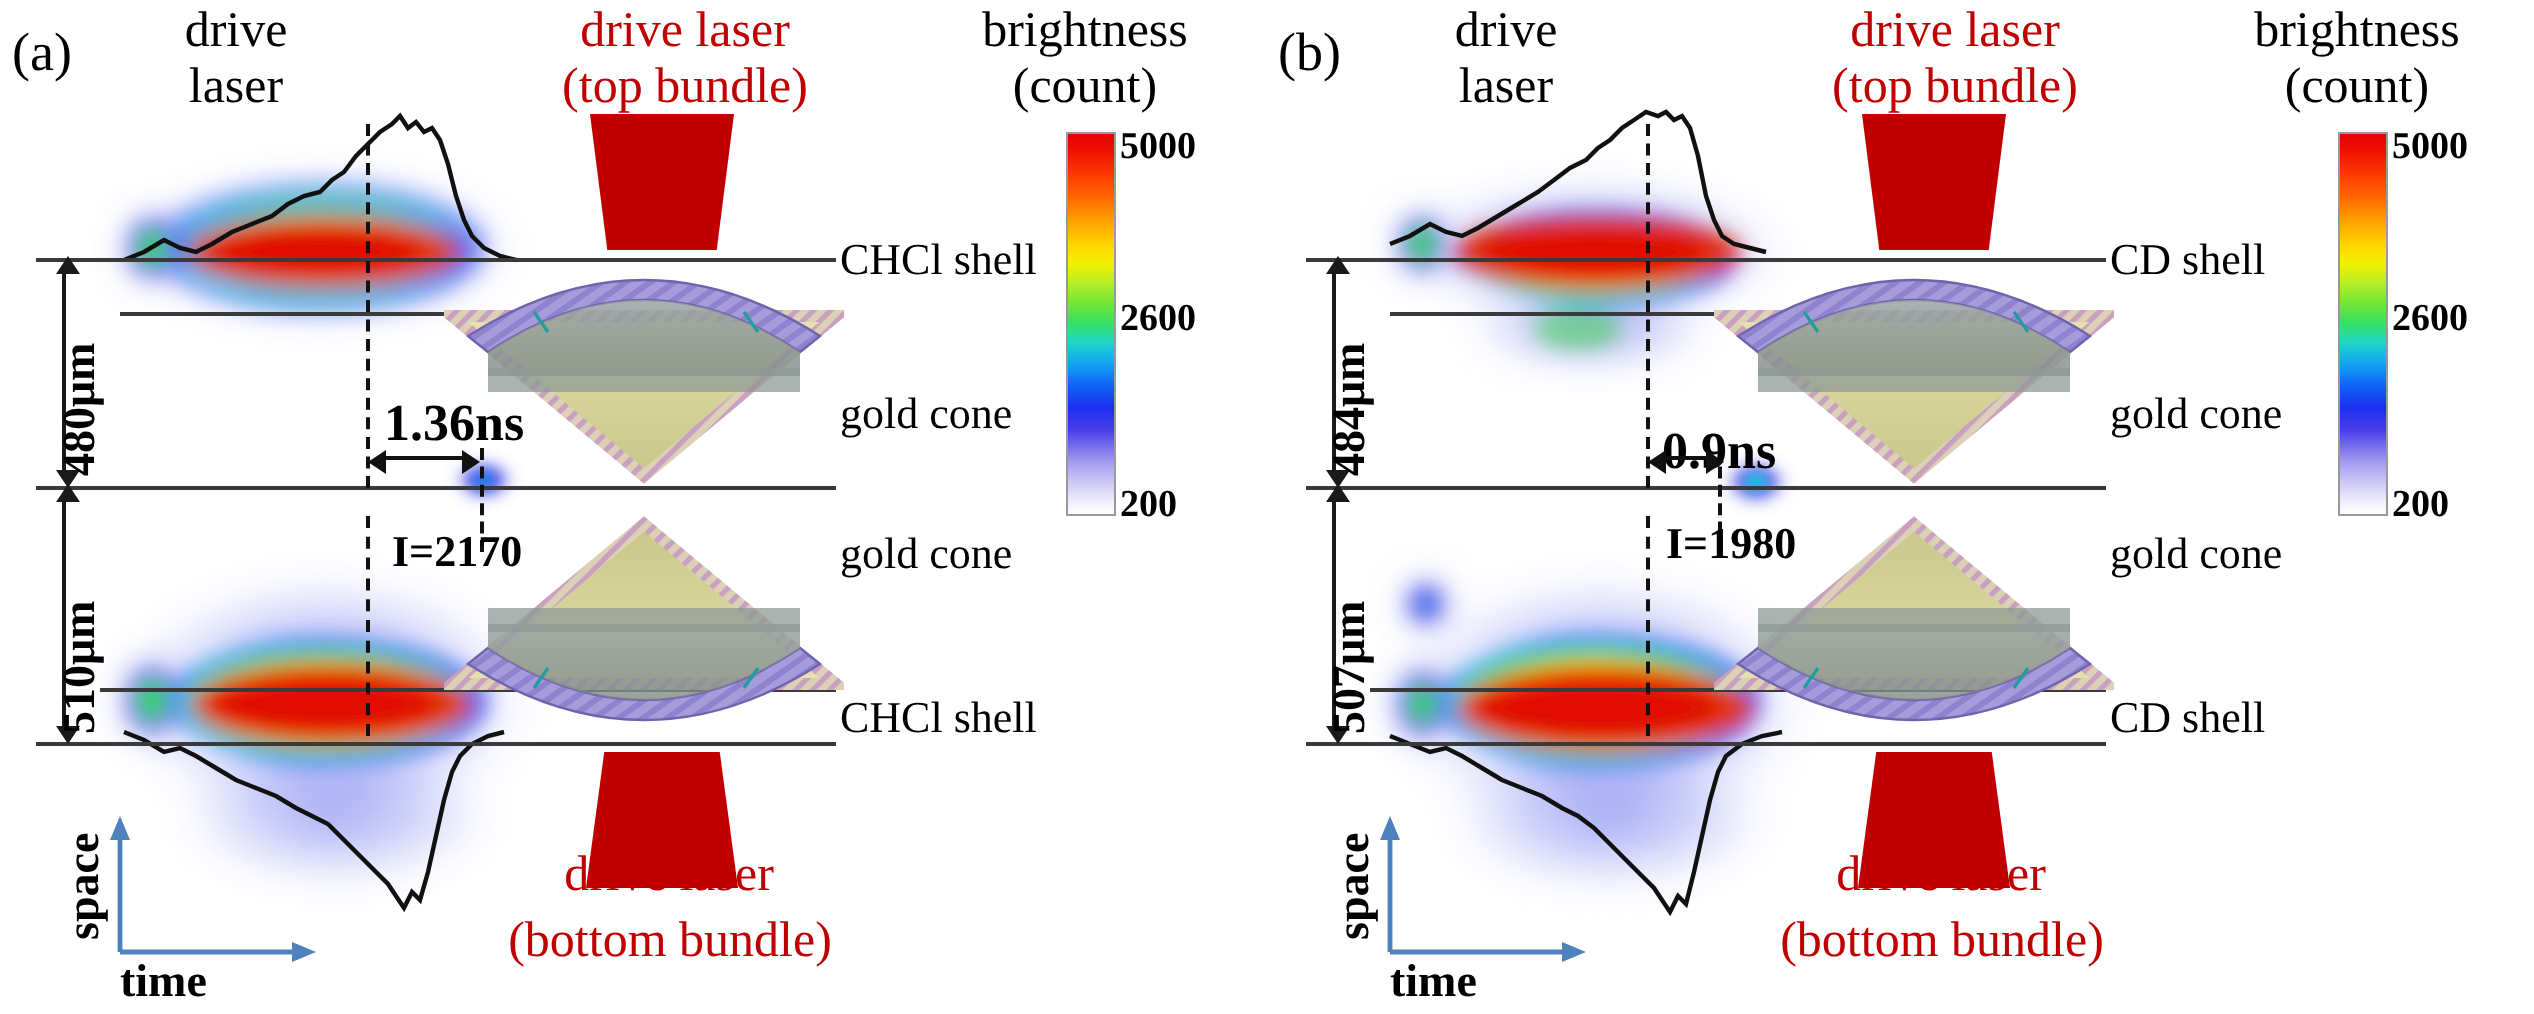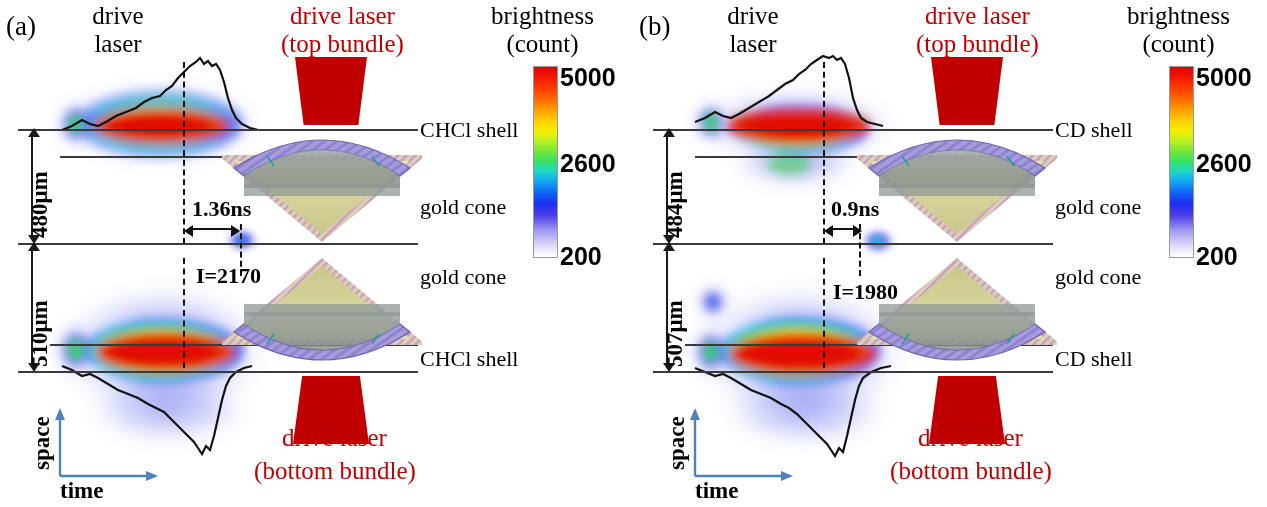--- a/index.html
+++ b/index.html
@@ -15,24 +15,24 @@
 
   
   .txt{position:absolute;font-weight:normal;color:#000;line-height:1.04;
        white-space:nowrap;letter-spacing:0px;}
   .txt.red{color:#c00000;}
   .txt.ctr{text-align:center;}
   .panel-tag{font-size:27px;font-weight:400;font-family:"Liberation Serif",serif;}
   .hdr{font-size:25px;}
   .lbl{font-size:22px;}
   .cbtitle{font-size:25px;}
-  .cbtick{font-size:25px;font-family:Liberation Sans, sans-serif;font-weight:bold;}
+  .cbtick{font-size:19px;font-family:Liberation Serif, serif;font-weight:bold;}
   .vert{transform-origin:0 0;transform:rotate(-90deg);}
   .sizelbl{font-size:23px;font-weight:bold;}
-  .nslbl{font-size:22px;font-weight:bold;}
+  .nslbl{font-size:26px;font-weight:bold;}
   .ilbl{font-size:22px;font-weight:bold;}
   .axlbl{font-size:23px;font-weight:bold;}
 
   
   .hline{position:absolute;height:0;border-top:2px solid #3a3a3a;}
   .dash{position:absolute;width:0;border-left:2px dashed #111;}
 
   
   .streak{position:absolute;overflow:hidden;}
   .streak svg{display:block;}
@@ -356,24 +356,24 @@
     <div class="dash" style="left:190px;top:62px;height:182px;"></div>
     <div class="dash" style="left:190px;top:258px;height:110px;"></div>
     <div class="dash" style="left:226px;top:224px;height:52px;"></div>
 
     <div class="vmeas" style="left:33px;top:136px;height:100px;"></div>
     <div class="txt sizelbl vert" style="left:30px;top:238px;">484μm</div>
 
     <div class="vmeas" style="left:33px;top:250px;height:114px;"></div>
     <div class="txt sizelbl vert" style="left:30px;top:367px;">507μm</div>
 
-    <div class="txt nslbl" style="left:198px;top:198px;">0.9ns</div>
+    <div class="txt nslbl" style="left:198px;top:212px;">0.9ns</div>
     <div class="hmeas" style="left:199px;top:228px;width:22px;"></div>
 
-    <div class="txt ilbl" style="left:200px;top:281px;">I=1980</div>
+    <div class="txt ilbl" style="left:200px;top:261px;">I=1980</div>
 
     <div class="abs" style="left:224px;top:126px;width:200px;height:118px;">
       <svg width="200" height="118" viewBox="0 0 200 118">
         <polygon points="4,32 196,32 100,112" fill="url(#goldG)" stroke="#8f8b63" stroke-width="1"></polygon>
         <polygon points="4,32 196,32 100,112" fill="none" stroke="url(#hatchGold)" stroke-width="6"></polygon>
         <path d="M12,42 Q100,-14 188,42 L178,50 Q100,-2 22,50 Z" fill="url(#hatchP)" stroke="#6f64ab" stroke-width="1.2"></path>
         <path d="M22,50 Q100,-2 178,50 L178,62 L22,62 Z" fill="url(#glassG)"></path>
         <rect x="22" y="58" width="156" height="12" fill="#8f9a95" opacity=".75"></rect>
         <line x1="45" y1="30" x2="52" y2="40" stroke="#1f9e9e" stroke-width="1.6"></line>
         <line x1="150" y1="30" x2="157" y2="40" stroke="#1f9e9e" stroke-width="1.6"></line>

